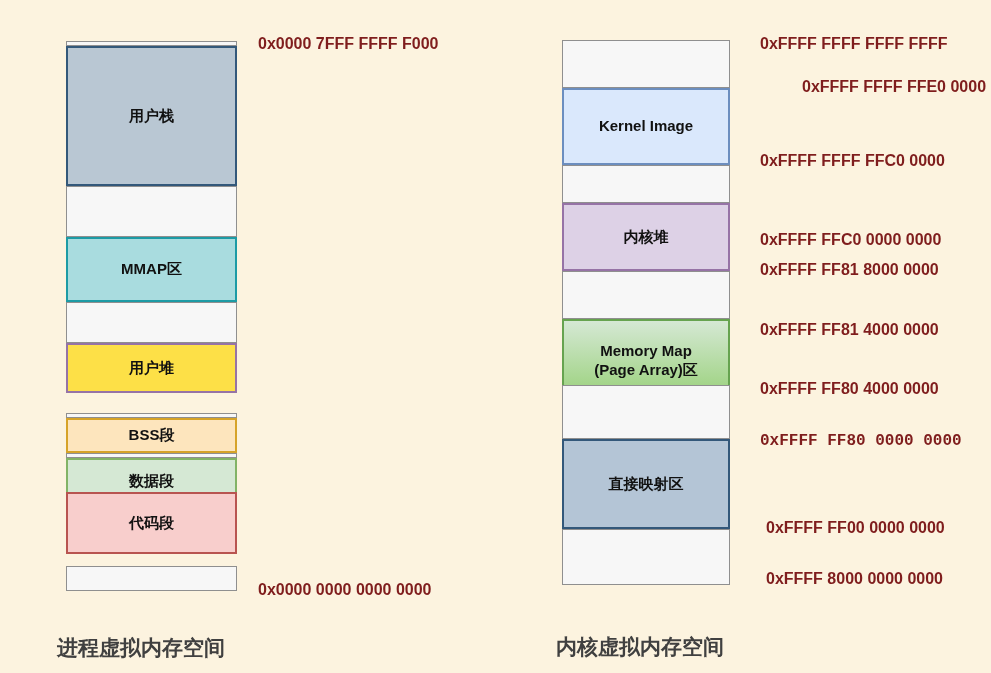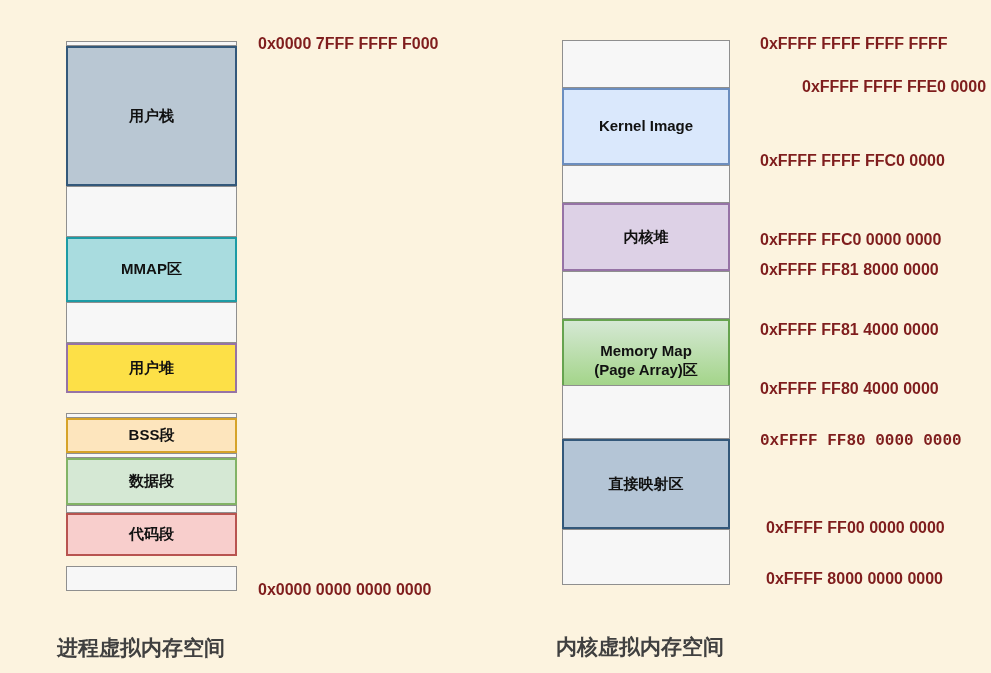--- a/index.html
+++ b/index.html
@@ -59,21 +59,21 @@
     <div class="seg" style="top: 46px; height: 140px; background: rgb(185, 199, 211); border-color: rgb(51, 88, 122);">用户栈</div>
     <div class="seg gap" style="top: 186px; height: 51px; background: rgb(247, 247, 247); border-color: rgb(143, 143, 143);"></div>
     <div class="seg" style="top: 237px; height: 65px; background: rgb(169, 220, 223); border-color: rgb(29, 155, 165);">MMAP区</div>
     <div class="seg gap" style="top: 302px; height: 41px; background: rgb(247, 247, 247); border-color: rgb(143, 143, 143);"></div>
     <div class="seg" style="top: 343px; height: 50px; background: #fde047; border-color: rgb(150, 115, 166);">用户堆</div>
     <div class="seg gap" style="top: 413px; height: 5px; background: rgb(247, 247, 247); border-color: rgb(143, 143, 143);"></div>
     <div class="seg" style="top: 418px; height: 35px; background: rgb(253, 229, 189); border-color: rgb(214, 163, 41);">BSS段</div>
     <div class="seg gap" style="top: 453px; height: 5px; background: rgb(247, 247, 247); border-color: rgb(143, 143, 143);"></div>
     <div class="seg" style="top: 458px; height: 47px; background: rgb(213, 232, 212); border-color: rgb(130, 179, 102);">数据段</div>
     <div class="seg gap" style="top: 505px; height: 8px; background: rgb(247, 247, 247); border-color: rgb(143, 143, 143);"></div>
-    <div class="seg" style="top: 513px; height: 43px; background: rgb(248, 206, 204); border-color: rgb(184, 84, 80);">代码段</div>
+    <div class="seg" style="top: 492px; height: 62px; background: rgb(248, 206, 204); border-color: rgb(184, 84, 80);">代码段</div>
     <div class="seg gap" style="top: 566px; height: 25px; background: rgb(247, 247, 247); border-color: rgb(143, 143, 143);"></div>
   </div>
 
 <div class="col" id="kernel-column" style="left:562px; width:168px;">
     <div class="seg gap" style="top: 40px; height: 48px; background: rgb(247, 247, 247); border-color: rgb(143, 143, 143);"></div>
     <div class="seg" style="top: 88px; height: 77px; background: rgb(218, 232, 252); border-color: rgb(108, 142, 191); text-align: center;">Kernel Image</div>
     <div class="seg gap" style="top: 165px; height: 38px; background: rgb(247, 247, 247); border-color: rgb(143, 143, 143);"></div>
     <div class="seg" style="top: 203px; height: 68px; background: rgb(221, 209, 230); border-color: rgb(150, 115, 166);">内核堆</div>
     <div class="seg gap" style="top: 271px; height: 48px; background: rgb(247, 247, 247); border-color: rgb(143, 143, 143);"></div>
     <div class="seg" style="top: 319px; height: 84px; background: linear-gradient(rgb(213, 232, 212), rgb(151, 208, 119)); border-color: rgb(102, 163, 79);">Memory Map

